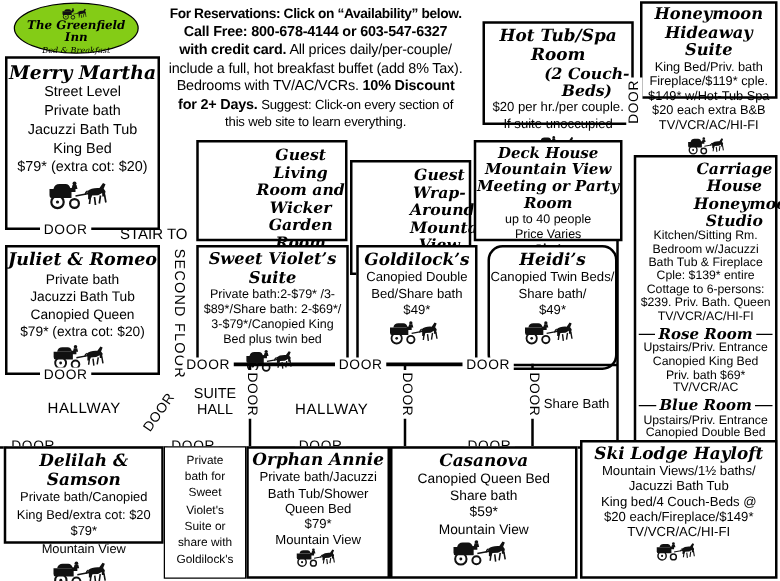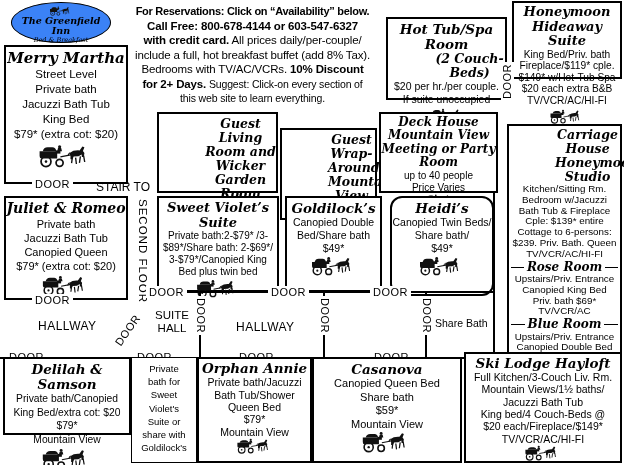--- a/index.html
+++ b/index.html
@@ -27,21 +27,21 @@
          background:#fff;line-height:12px;}
   .wall{position:absolute;background:#000;}
   .lbl{position:absolute;white-space:nowrap;}
   .vlbl{position:absolute;writing-mode:vertical-rl;letter-spacing:1px;}
   .hdr{position:absolute;left:110px;top:4px;width:285px;text-align:center;}
   .hline{font-size:11.5px;line-height:14.5px;letter-spacing:-0.15px;}
   .hline .b{font-weight:bold;}
   .hline .sm{font-size:10.5px;}
   .t11tight{font-size:11px;letter-spacing:-0.3px;}
   .logo{position:absolute;left:11px;top:2px;width:100px;height:41px;border:1.5px solid #000;
-        border-radius:50%;text-align:center;box-sizing:border-box;padding-top:1px;background:#3b82f6;}
+        border-radius:50%;text-align:center;box-sizing:border-box;padding-top:1px;background:#84cc16;}
   .logo-name{font-family:"DejaVu Serif",serif;font-style:italic;font-weight:700;font-size:9.5px;line-height:10px;}
   .logo-tag{font-family:"DejaVu Serif",serif;font-style:italic;font-size:6.5px;line-height:8px;}
   .dashline{display:flex;align-items:center;gap:3px;margin:1px 2px 0 2px;}
   .dashline::before,.dashline::after{content:"";flex:1;border-top:1.5px solid #000;}
 </style>
 </head>
 <body>
 
 <div class="canvas">
 
@@ -312,21 +312,20 @@
         <div>Mountain View</div>
       </div>
     <svg class="carriage" width="58" height="22" viewBox="0 0 70 30" style="margin-top:0;">
         <use href="#carriage"></use>
       </svg>
   </div>
 
   <div class="box" style="left:464px;top:352px;width:158px;height:111px;padding-top:2px;">
     <div class="rtitle t135">Ski Lodge Hayloft</div>
     <div class="rbody" style="font-size:10.5px;line-height:12.3px;">
-        <div>Full Kitchen/3-Couch Liv. Rm.</div>
         <div>Mountain Views/1½ baths/</div>
         <div>Jacuzzi Bath Tub</div>
         <div>King bed/4 Couch-Beds @</div>
         <div>$20 each/Fireplace/$149*</div>
         <div>TV/VCR/AC/HI-FI</div>
       </div>
     <svg class="carriage" width="44" height="16" viewBox="0 0 70 30" style="margin-top:0;">
         <use href="#carriage"></use>
       </svg>
   </div>

